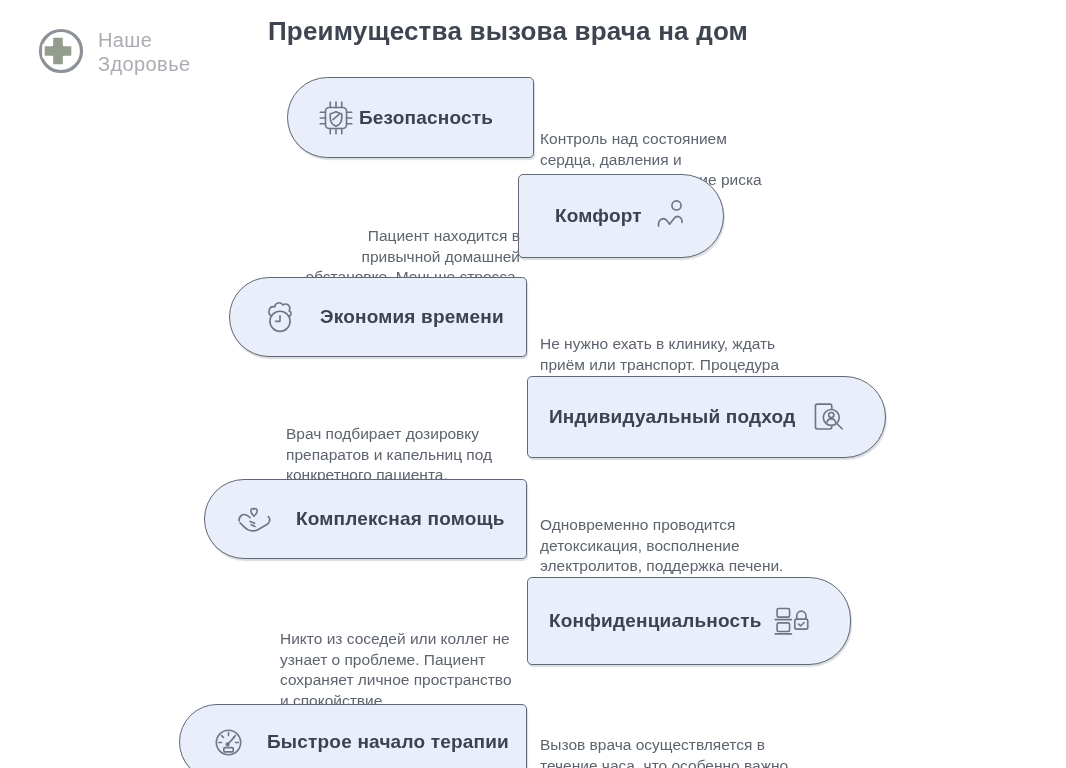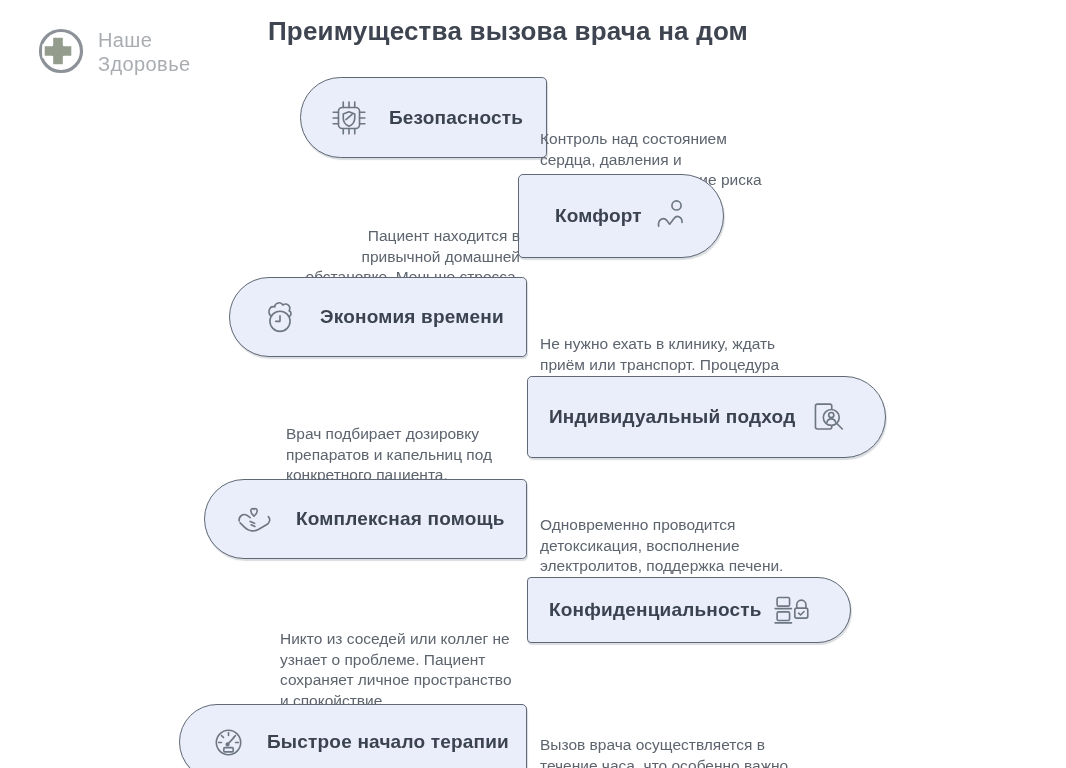--- a/index.html
+++ b/index.html
@@ -36,21 +36,21 @@
       <path d="M19 11.5 h12 v8.5 h8.5 v12 h-8.5 v8.5 h-12 v-8.5 h-8.5 v-12 h8.5 z" fill="#949d8d" stroke="#ffffff" stroke-width="2.4" stroke-linejoin="round"></path>
     </svg>
     <div class="logo-text">
       <div>Наше</div>
       <div>Здоровье</div>
     </div>
   </div>
 
   <div class="title">Преимущества вызова врача на дом</div>
 
-  <div class="card pill-left" style="left:300px;top:77px;width:247px;height:81px;padding-left:25px;gap:17px">
+  <div class="card pill-left" style="left:287px;top:77px;width:247px;height:81px;padding-left:25px;">
     <svg class="icon" width="46" height="46" viewBox="0 0 48 48" fill="none" stroke="#6d7682" stroke-width="1.7" stroke-linecap="round" stroke-linejoin="round">
       <rect x="13" y="13" width="22" height="22" rx="4"></rect>
       <path d="M24 17.5 L30 19.8 V24 C30 28.3 27.3 31.2 24 32.5 C20.7 31.2 18 28.3 18 24 V19.8 Z"></path>
       <path d="M20.8 25.6 L27.2 20.2"></path>
       <path d="M18 7.5 v5.5 M24 7.5 v5.5 M30 7.5 v5.5 M18 35 v5.5 M24 35 v5.5 M30 35 v5.5 M7.5 18 h5.5 M7.5 24 h5.5 M7.5 30 h5.5 M35 18 h5.5 M35 24 h5.5 M35 30 h5.5"></path>
     </svg>
     <span class="card-label">Безопасность</span>
   </div>
   <div class="desc" style="left:540px;top:85px;width:240px;text-align:left">Контроль над состоянием сердца, давления и температуры. Снижение риска осложнений.</div>
 
@@ -89,21 +89,21 @@
     <svg class="icon" width="46" height="46" viewBox="0 0 48 48" fill="none" stroke="#6d7682" stroke-width="1.7" stroke-linecap="round" stroke-linejoin="round">
       <path d="M24 21 C19.5 17.5 20 13 23 13 C23.7 13 24 13.5 24 14 C24 13.5 24.3 13 25 13 C28 13 28.5 17.5 24 21 Z"></path>
       <path d="M8.5 26 C8 21 12.5 18 16.5 20 L20 22.5"></path>
       <path d="M39 21.5 C41.5 24 40.5 28 37 30 L28.5 35 C24 37.5 17.5 36.5 14 32.5 L9.5 28"></path>
       <path d="M20 26.5 l4.5 2 M21 30 l4 1.8"></path>
     </svg>
     <span class="card-label">Комплексная помощь</span>
   </div>
   <div class="desc" style="left:540px;top:471px;width:252px;text-align:left">Одновременно проводится детоксикация, восполнение электролитов, поддержка печени. Возможна консультация психолога.</div>
 
-  <div class="card pill-right" style="left:527px;top:577px;width:324px;height:66px;padding-left:21px;padding-right:36px">
+  <div class="card pill-right" style="left:527px;top:577px;width:324px;height:88px;padding-left:21px;padding-right:36px">
     <span class="card-label">Конфиденциальность</span>
     <svg class="icon icon-right" width="46" height="46" viewBox="0 0 48 48" fill="none" stroke="#6d7682" stroke-width="1.7" stroke-linecap="round" stroke-linejoin="round">
       <rect x="9.5" y="11" width="13" height="9" rx="1.5"></rect>
       <path d="M7.5 22.5 H24.5"></path>
       <rect x="9.5" y="26" width="13" height="9" rx="1.5"></rect>
       <path d="M7.5 37.5 H24.5"></path>
       <path d="M30 22 v-3.5 a4.8 4.8 0 0 1 9.6 0 V22"></path>
       <rect x="28" y="22" width="13.5" height="10.5" rx="2"></rect>
       <path d="M32 27.2 l2 2 3.6-3.6"></path>
     </svg>

